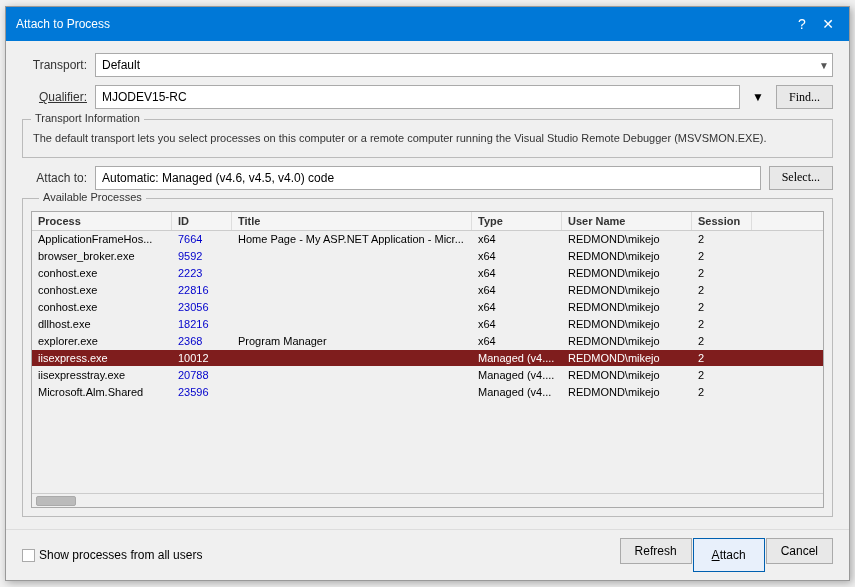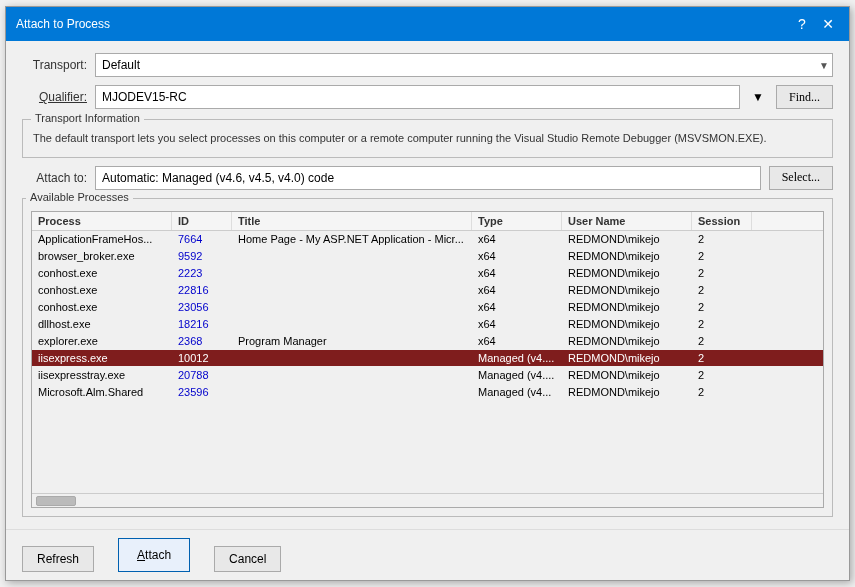--- a/index.html
+++ b/index.html
@@ -171,21 +171,21 @@
       border: 1px solid #bbb;
       flex: 1;
       display: flex;
       flex-direction: column;
       position: relative;
       min-height: 0;
     }
     .available-processes-title {
       position: absolute;
       top: -8px;
-      left: 3px;
+      left: 16px;
       background: #f0f0f0;
       padding: 0 4px;
       font-size: 11px;
       color: #333;
     }
 
     .process-table-wrapper {
       flex: 1;
       overflow: hidden;
       margin: 12px 8px 8px 8px;
@@ -271,22 +271,22 @@
       border-top: 1px solid #ddd;
       background: #f0f0f0;
     }
     .footer-left {
       display: flex;
       align-items: center;
       gap: 6px;
     }
     .footer-right {
       display: flex;
-      align-items: flex-end;
-      gap: 24px;
+      align-items: flex-start;
+      gap: 1px;
     }
 
     .checkbox-wrapper {
       display: flex;
       align-items: center;
       gap: 4px;
       cursor: pointer;
     }
     .checkbox {
       width: 13px;
@@ -465,20 +465,26 @@
           </div>
 
         <div class="h-scroll-area">
           <div class="h-scroll-bar"></div>
         </div>
       </div>
     </div>
   </div>
 
   <div class="dialog-footer">
+    <div class="footer-left">
+      <label class="checkbox-wrapper">
+        <div class="checkbox"></div>
+        <span>Show processes from all users</span>
+      </label>
+    </div>
     <div class="footer-right">
       <button class="btn-secondary">Refresh</button>
       <button class="btn-primary">
         <span><u>A</u>ttach</span>
       </button>
       <button class="btn-secondary">Cancel</button>
     </div>
   </div>
 </div>
 

